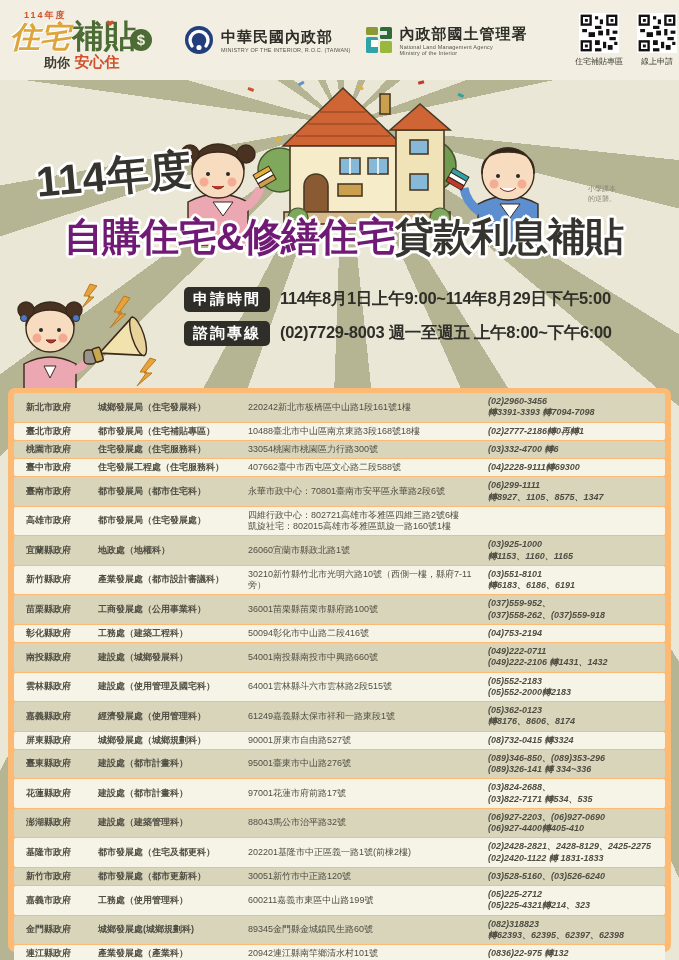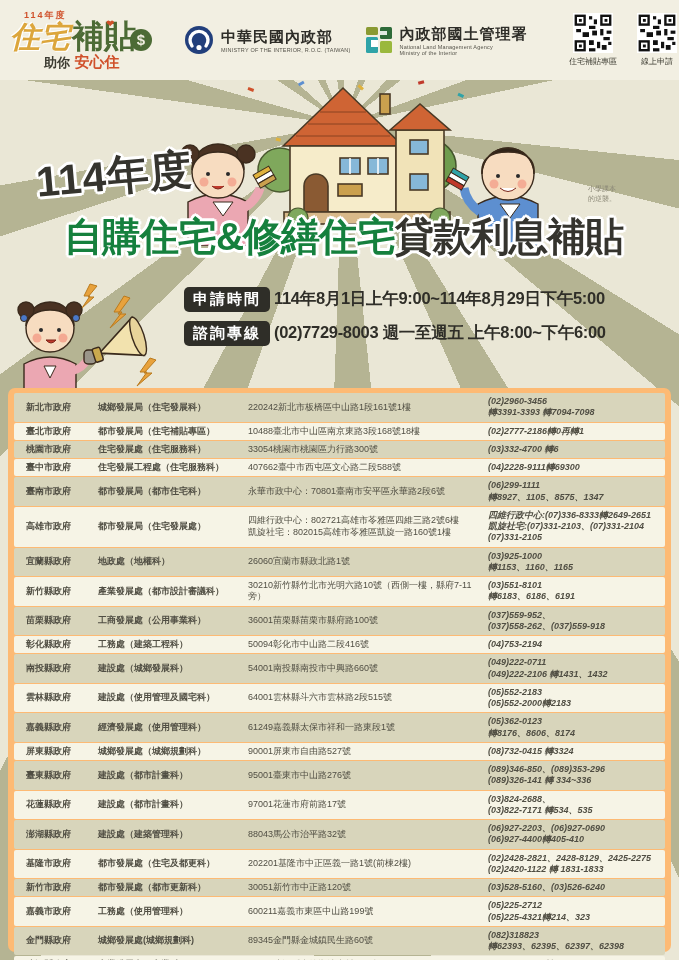--- a/index.html
+++ b/index.html
@@ -18,42 +18,42 @@
   .b-butie{font-size:32px;font-weight:bold;color:#4c6b35;margin-left:2px;}
   .b-heart{position:absolute;top:8px;left:96px;font-size:10px;color:#d0512b;}
   .b-coin{width:22px;height:22px;border-radius:50%;background:#4c6b35;color:#f2efe2;
     font-size:15px;font-weight:bold;display:flex;align-items:center;justify-content:center;margin-left:-6px;margin-bottom:1px;}
   .brand-slogan{margin-left:34px;margin-top:2px;}
   .brand-slogan .s1{font-size:13px;color:#3c3b31;font-weight:bold;}
   .brand-slogan .s2{font-size:15px;color:#d0512b;font-weight:bold;}
   .agency{display:flex;align-items:center;gap:7px;}
   .agency-zh{font-size:15px;font-weight:bold;color:#2e2d28;letter-spacing:1px;}
   .agency-en{font-size:5.5px;color:#55534a;letter-spacing:.2px;}
-  .qrs{margin-left:auto;display:flex;gap:20px;}
+  .qrs{margin-left:auto;display:flex;gap:14px;}
   .qr{text-align:center;}
   .qr svg{width:40px;height:40px;background:#fff;display:block;margin:0 auto;}
   .qr-label{font-size:8px;color:#3c3b31;margin-top:3px;}
   
   .hero-art{position:absolute;left:128px;top:78px;width:430px;height:168px;z-index:2;}
   .credit{position:absolute;left:588px;top:184px;font-size:7px;color:#8b8877;
     white-space:pre-line;z-index:3;line-height:1.4;}
   .year-title{position:absolute;left:36px;top:148px;z-index:3;transform:rotate(-5deg);
     font-size:42px;font-weight:bold;color:#35342e;letter-spacing:1px;
     text-shadow:-2px -2px 0 #fff,2px -2px 0 #fff,-2px 2px 0 #fff,2px 2px 0 #fff,0 3px 0 #fff,3px 0 0 #fff,-3px 0 0 #fff,0 -3px 0 #fff;}
   .main-title{position:absolute;left:0;right:0;top:210px;z-index:3;text-align:center;
     font-size:39px;font-weight:bold;letter-spacing:-1px;white-space:nowrap;
     text-shadow:-2px -2px 0 #fff,2px -2px 0 #fff,-2px 2px 0 #fff,2px 2px 0 #fff,0 3px 0 #fff,3px 0 0 #fff,-3px 0 0 #fff,0 -3px 0 #fff;}
-  .t-orange{color:#15803d;}
+  .t-orange{color:#701a75;}
   .t-dark{color:#35342e;}
   
   .announcer{position:absolute;left:4px;top:262px;width:180px;height:132px;z-index:3;}
   .info{position:absolute;left:184px;top:286px;z-index:3;}
   .info-row{display:flex;align-items:center;height:26px;margin-bottom:8px;}
   .info-label{background:#2f2e28;color:#fff;font-weight:bold;font-size:15px;letter-spacing:2px;
-    border-radius:5px;padding:3px 9px;margin-right:4px;white-space:nowrap;}
+    border-radius:5px;padding:3px 9px;margin-right:10px;white-space:nowrap;}
   .info-value{font-size:16.5px;font-weight:bold;color:#2f2e28;white-space:nowrap;letter-spacing:-.3px;}
   
   .gov-table{position:absolute;left:8px;top:388px;width:663px;bottom:8px;z-index:4;
     background:#fdba74;border-radius:7px;padding:5px 6px;box-sizing:border-box;}
   .t-row{display:flex;align-items:center;margin-bottom:1px;border-radius:2px;
     background:#f6f4e6;padding:3px 4px;}
   .t-row.shaded{background:#d8d5bb;}
   .t-row>div{font-size:9px;line-height:1.25;color:#504e43;white-space:pre-line;}
   .c-gov{width:72px;font-weight:bold;padding-left:8px;flex:none;}
   .c-bureau{width:150px;font-weight:bold;flex:none;}
@@ -333,23 +333,20 @@
     <div class="c-addr">永華市政中心：70801臺南市安平區永華路2段6號</div>
     <div class="c-phone">(06)299-1111
 轉8927、1105、8575、1347</div>
   </div>
 
   <div class="t-row">
     <div class="c-gov">高雄市政府</div>
     <div class="c-bureau">都市發展局（住宅發展處）</div>
     <div class="c-addr">四維行政中心：802721高雄市苓雅區四維三路2號6樓
 凱旋社宅：802015高雄市苓雅區凱旋一路160號1樓</div>
-    <div class="c-phone">四維行政中心:(07)336-8333轉2649-2651
-凱旋社宅:(07)331-2103、(07)331-2104
-(07)331-2105</div>
   </div>
 
   <div class="t-row shaded">
     <div class="c-gov">宜蘭縣政府</div>
     <div class="c-bureau">地政處（地權科）</div>
     <div class="c-addr">26060宜蘭市縣政北路1號</div>
     <div class="c-phone">(03)925-1000
 轉1153、1160、1165</div>
   </div>
 

